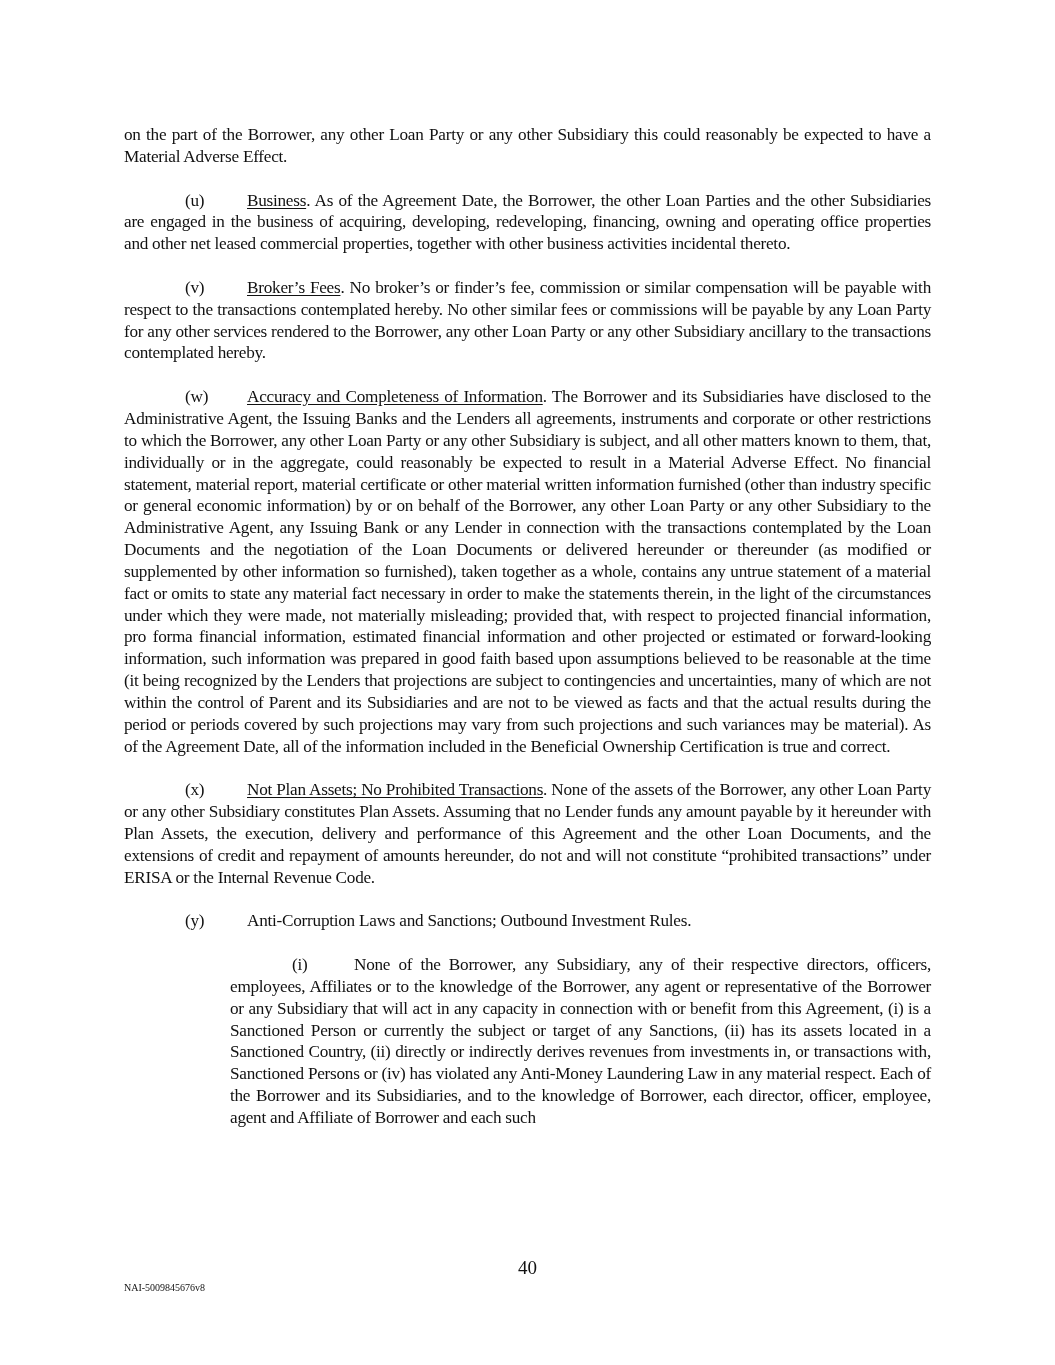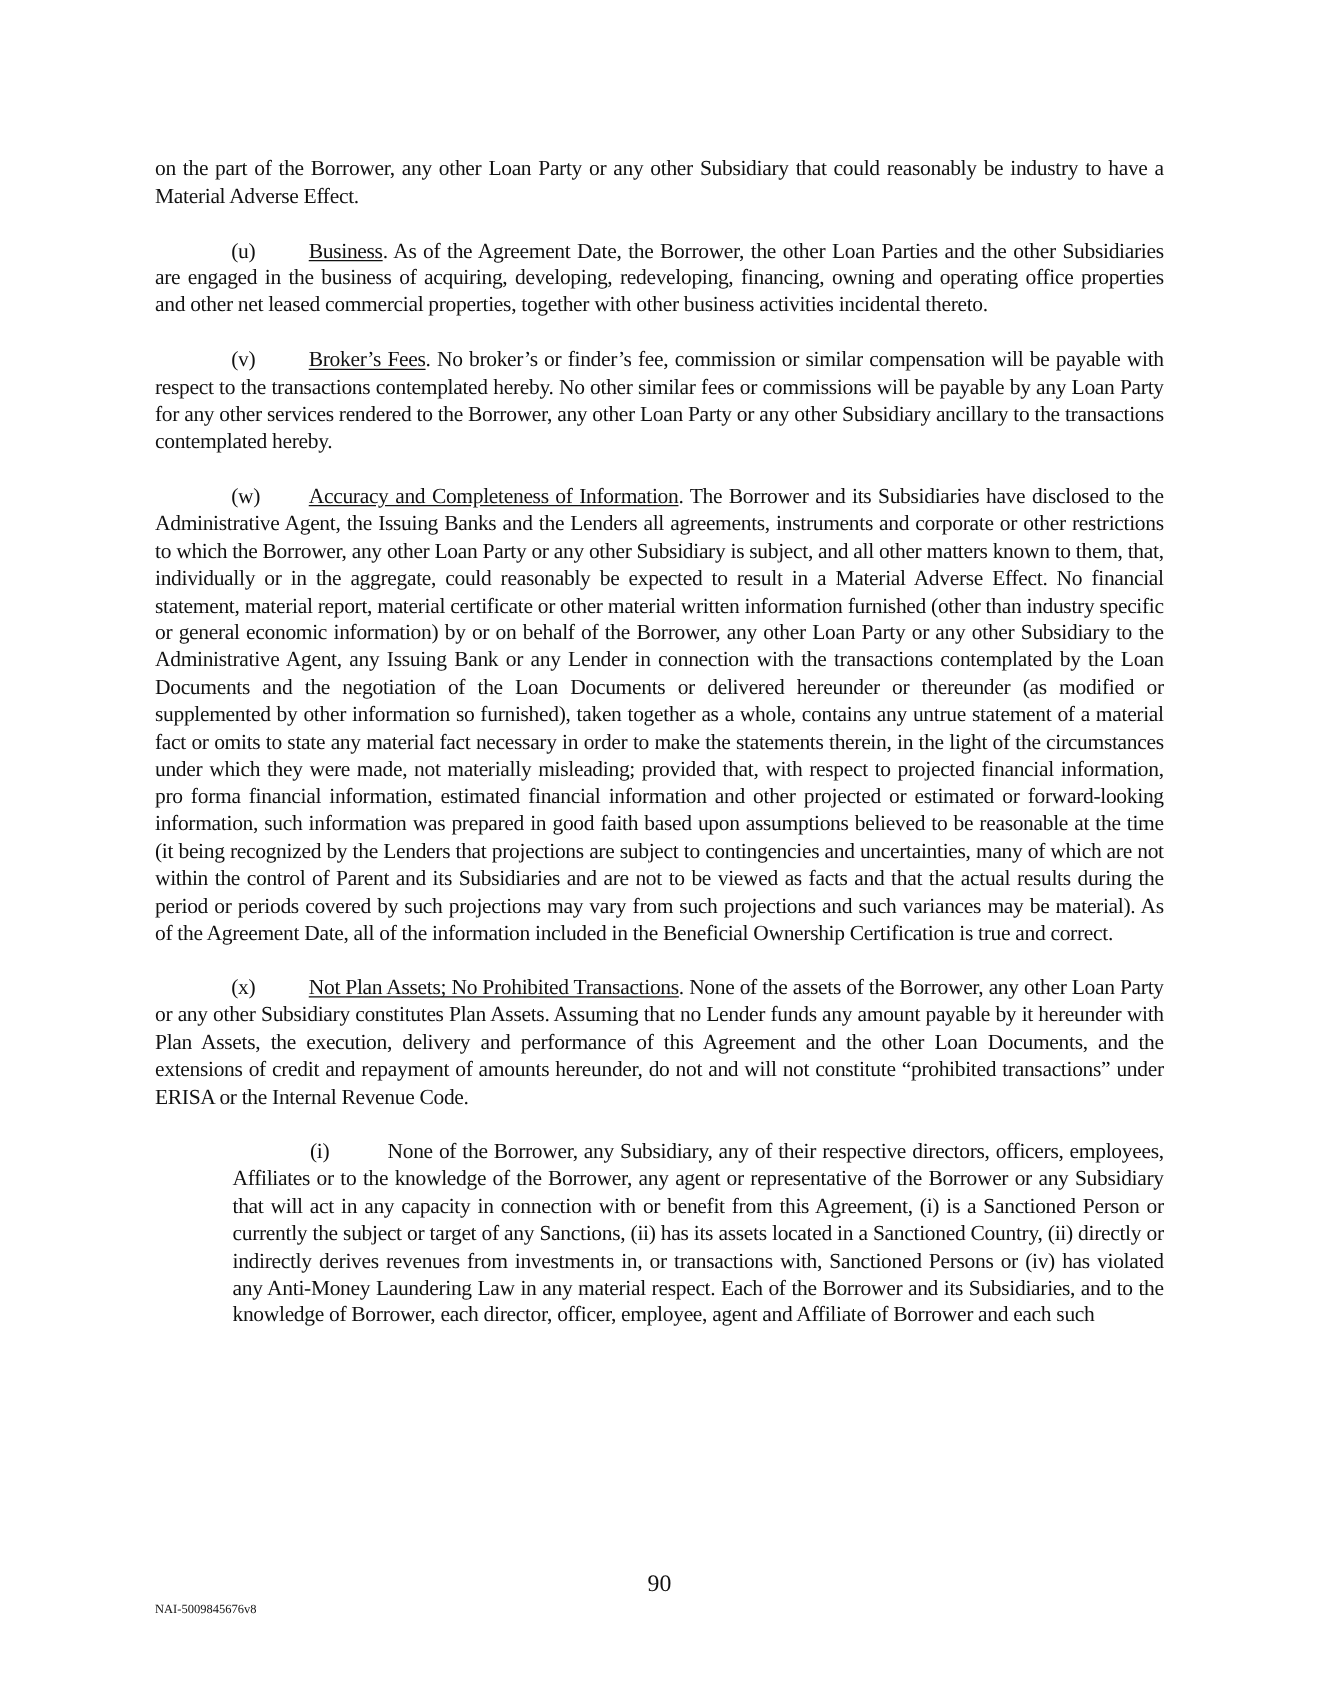--- a/index.html
+++ b/index.html
@@ -39,20 +39,21 @@
     }
     .heading {
       text-decoration: underline;
       text-underline-offset: 2px;
     }
     .sub-block {
       margin-left: 62px;
     }
     .sub-indent {
       text-indent: 62px;
+      margin-left: 44px;
     }
     .uline {
       text-underline-offset: 2px;
     }
     .page-number {
       position: absolute;
       top: 1257px;
       left: 0;
       width: 1055px;
       text-align: center;
@@ -65,31 +66,32 @@
       top: 1282px;
       font-size: 10px;
       font-family: "Liberation Serif", serif;
     }
   </style>
 </head>
 <body>
 
 <div class="page-body">
 
-  <p>on the part of the Borrower, any other Loan Party or any other Subsidiary that could reasonably be industry to have a Material Adverse Effect.</p>
+  <p>on the part of the Borrower, any other Loan Party or any other Subsidiary this could reasonably be expected to have a Material Adverse Effect.</p>
 
   <p class="para-indent"><span class="label">(u)</span><span class="heading">Business</span><span>.  As of the Agreement Date, the Borrower, the other Loan Parties and the other Subsidiaries are engaged in the business of acquiring, developing, redeveloping, financing, owning and operating office properties and other net leased commercial properties, together with other business activities incidental thereto.</span></p>
 
   <p class="para-indent"><span class="label">(v)</span><span class="heading">Broker’s Fees</span><span>.  No broker’s or finder’s fee, commission or similar compensation will be payable with respect to the transactions contemplated hereby.  No other similar fees or commissions will be payable by any Loan Party for any other services rendered to the Borrower, any other Loan Party or any other Subsidiary ancillary to the transactions contemplated hereby.</span></p>
 
   <p class="para-indent"><span class="label">(w)</span><span class="heading">Accuracy and Completeness of Information</span><span>.  The Borrower and its Subsidiaries have disclosed to the Administrative Agent, the Issuing Banks and the Lenders all agreements, instruments and corporate or other restrictions to which the Borrower, any other Loan Party or any other Subsidiary is subject, and all other matters known to them, that, individually or in the aggregate, could reasonably be expected to result in a Material Adverse Effect.  No financial statement, material report, material certificate or other material written information furnished (other than industry specific or general economic information) by or on behalf of the Borrower, any other Loan Party or any other Subsidiary to the Administrative Agent, any Issuing Bank or any Lender in connection with the transactions contemplated by the Loan Documents and the negotiation of the Loan Documents or delivered hereunder or thereunder (as modified or supplemented by other information so furnished), taken together as a whole, contains any untrue statement of a material fact or omits to state any material fact necessary in order to make the statements therein, in the light of the circumstances under which they were made, not materially misleading; </span><span class="uline">provided</span><span> that, with respect to projected financial information, pro forma financial information, estimated financial information and other projected or estimated or forward-looking information, such information was prepared in good faith based upon assumptions believed to be reasonable at the time (it being recognized by the Lenders that projections are subject to contingencies and uncertainties, many of which are not within the control of Parent and its Subsidiaries and are not to be viewed as facts and that the actual results during the period or periods covered by such projections may vary from such projections and such variances may be material).  As of the Agreement Date, all of the information included in the Beneficial Ownership Certification is true and correct.</span></p>
 
   <p class="para-indent"><span class="label">(x)</span><span class="heading">Not Plan Assets; No Prohibited Transactions</span><span>.  None of the assets of the Borrower, any other Loan Party or any other Subsidiary constitutes Plan Assets.  Assuming that no Lender funds any amount payable by it hereunder with Plan Assets, the execution, delivery and performance of this Agreement and the other Loan Documents, and the extensions of credit and repayment of amounts hereunder, do not and will not constitute “prohibited transactions” under ERISA or the Internal Revenue Code.</span></p>
 
+  <p class="para-indent"><span class="label">(y)</span><span>Anti-Corruption Laws and Sanctions; Outbound Investment Rules.</span></p>
 
   <div class="sub-block">
     <p class="sub-indent"><span class="label">(i)</span><span>None of the Borrower, any Subsidiary, any of their respective directors, officers, employees, Affiliates or to the knowledge of the Borrower, any agent or representative of the Borrower or any Subsidiary that will act in any capacity in connection with or benefit from this Agreement, (i) is a Sanctioned Person or currently the subject or target of any Sanctions, (ii) has its assets located in a Sanctioned Country, (ii) directly or indirectly derives revenues from investments in, or transactions with, Sanctioned Persons or (iv) has violated any Anti-Money Laundering Law in any material respect.  Each of the Borrower and its Subsidiaries, and to the knowledge of Borrower, each director, officer, employee, agent and Affiliate of Borrower and each such</span></p>
   </div>
 
 </div>
 
-<div class="page-number">90</div>
+<div class="page-number">40</div>
 <div class="doc-id">NAI-5009845676v8</div>
 
 </body></html>

